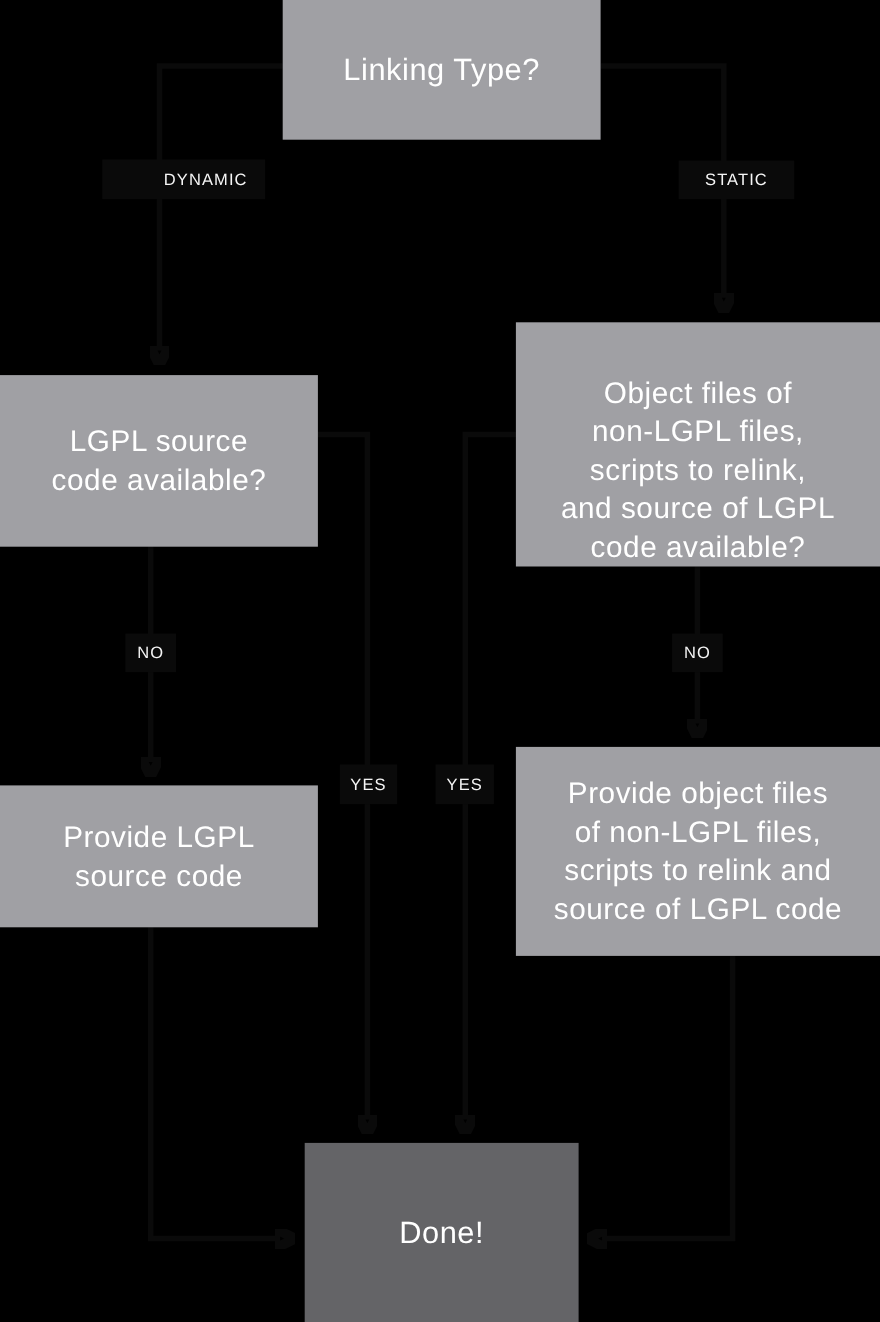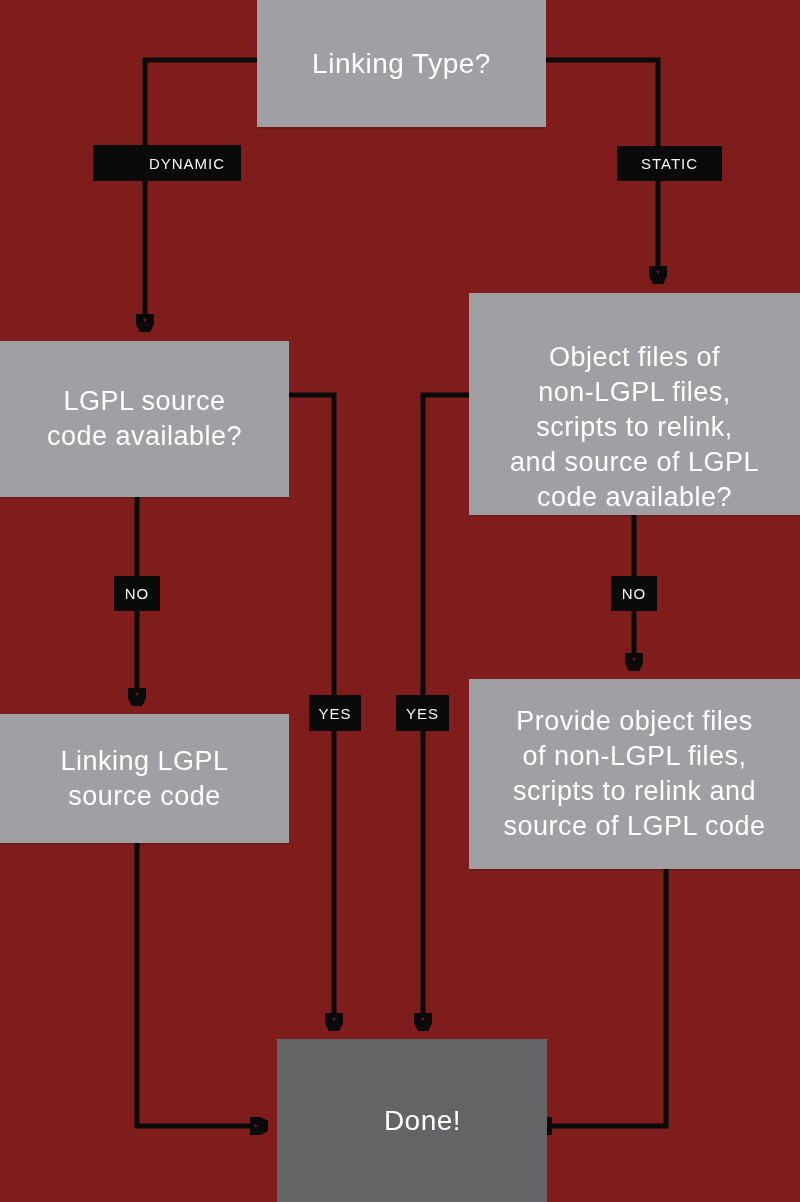--- a/index.html
+++ b/index.html
@@ -5,21 +5,21 @@
   html, body {
     margin: 0;
     padding: 0;
     background: #4d6972;
   }
   .canvas {
     position: relative;
     width: 800px;
     height: 1202px;
     overflow: hidden;
-    background: #7f1d1d;
+    background: #000000;
     font-family: "Liberation Sans", "DejaVu Sans", sans-serif;
   }
   svg.edges {
     position: absolute;
     left: 0; top: 0;
     width: 800px; height: 1202px;
   }
   svg.edges path {
     fill: none;
     stroke: #0a0a0a;
@@ -42,21 +42,21 @@
   }
   .node.done {
     background: #646467;
     box-shadow: none;
   }
   #node-linking-type      { left: 257px; top: 0;      width: 289px; height: 127px; font-size: 28px; }
   #node-lgpl-source       { left: 0;     top: 341px;  width: 289px; height: 156px; }
   #node-object-files      { left: 469px; top: 293px;  width: 331px; height: 222px; align-items: flex-end; }
   #node-provide-lgpl      { left: 0;     top: 714px;  width: 289px; height: 129px; }
   #node-provide-object    { left: 469px; top: 679px;  width: 331px; height: 190px; }
-  #node-done              { left: 277px; top: 1039px; width: 249px; height: 163px; font-size: 28px; padding-left: 21px; }
+  #node-done              { left: 277px; top: 1039px; width: 249px; height: 163px; font-size: 28px; }
   .tag {
     position: absolute;
     background: #0a0a0a;
     color: #f5f5f5;
     display: flex;
     align-items: center;
     justify-content: center;
     font-size: 15px;
     font-weight: 400;
     letter-spacing: 1px;
@@ -100,21 +100,21 @@
 
   <div class="node" id="node-object-files">
     <span>Object files of
 non-LGPL files,
 scripts to relink,
 and source of LGPL
 code available?</span>
   </div>
 
   <div class="node" id="node-provide-lgpl">
-    <span>Linking LGPL
+    <span>Provide LGPL
 source code</span>
   </div>
 
   <div class="node" id="node-provide-object">
     <span>Provide object files
 of non-LGPL files,
 scripts to relink and
 source of LGPL code</span>
   </div>
 

